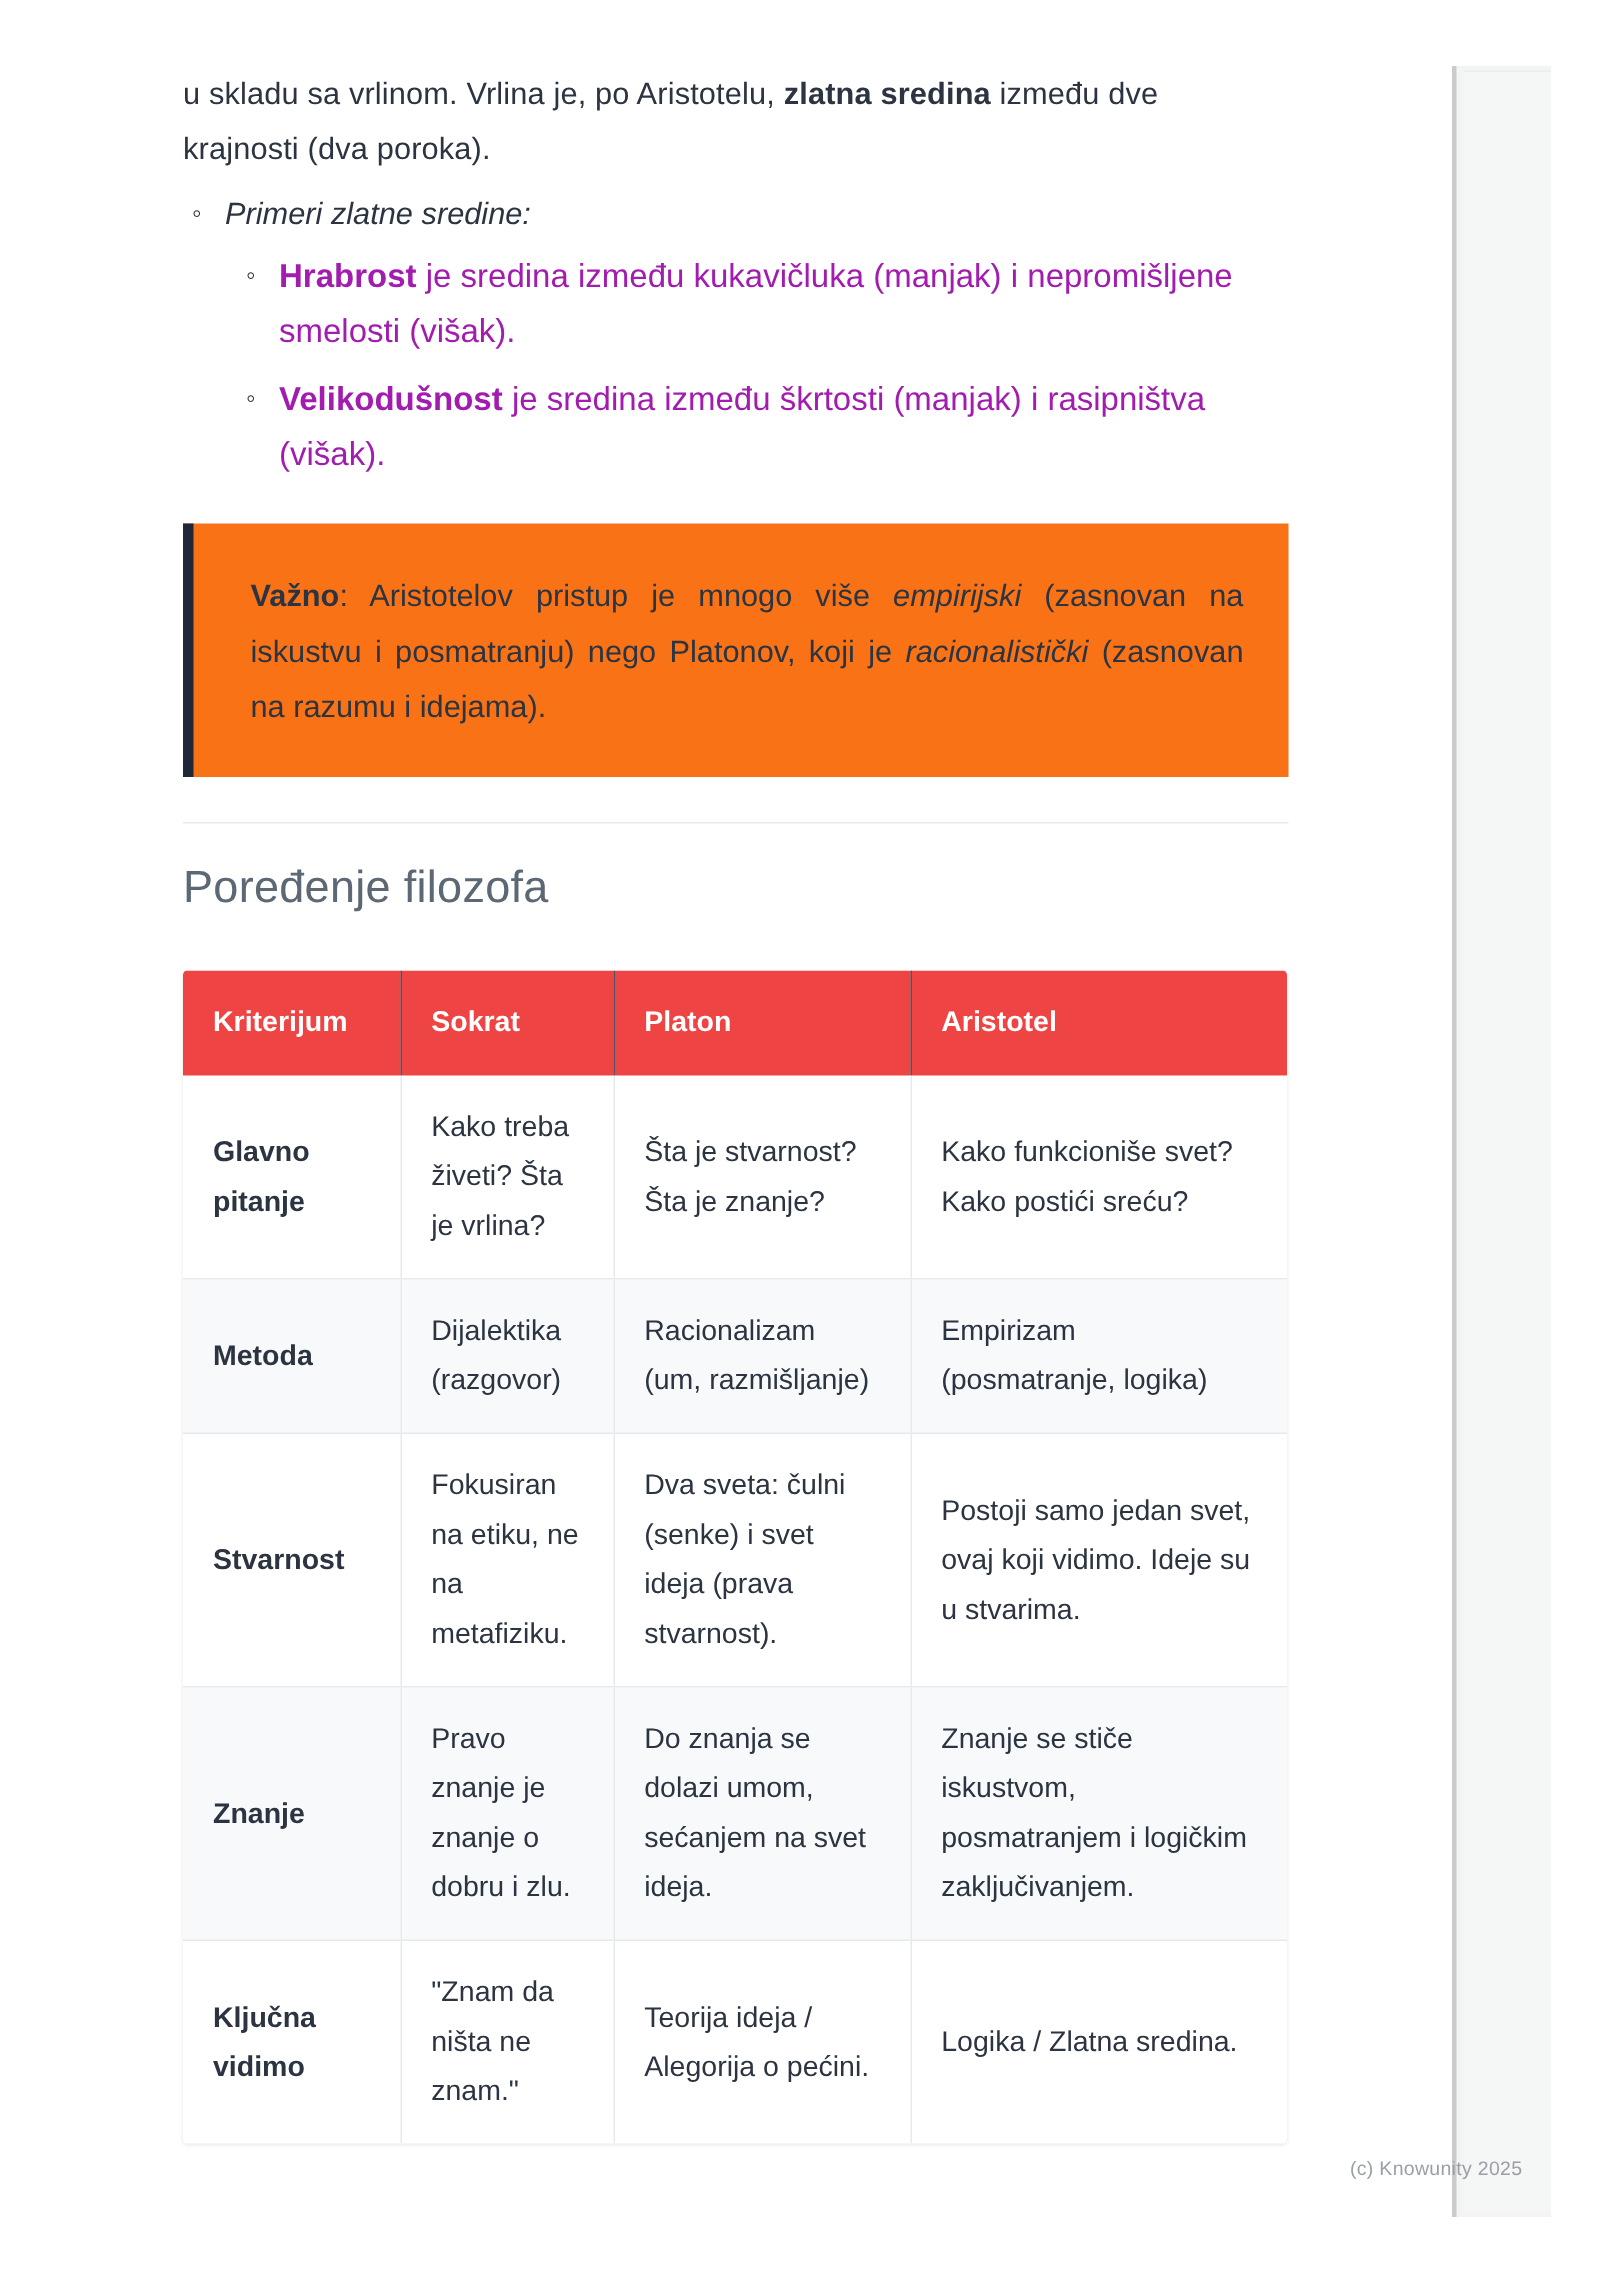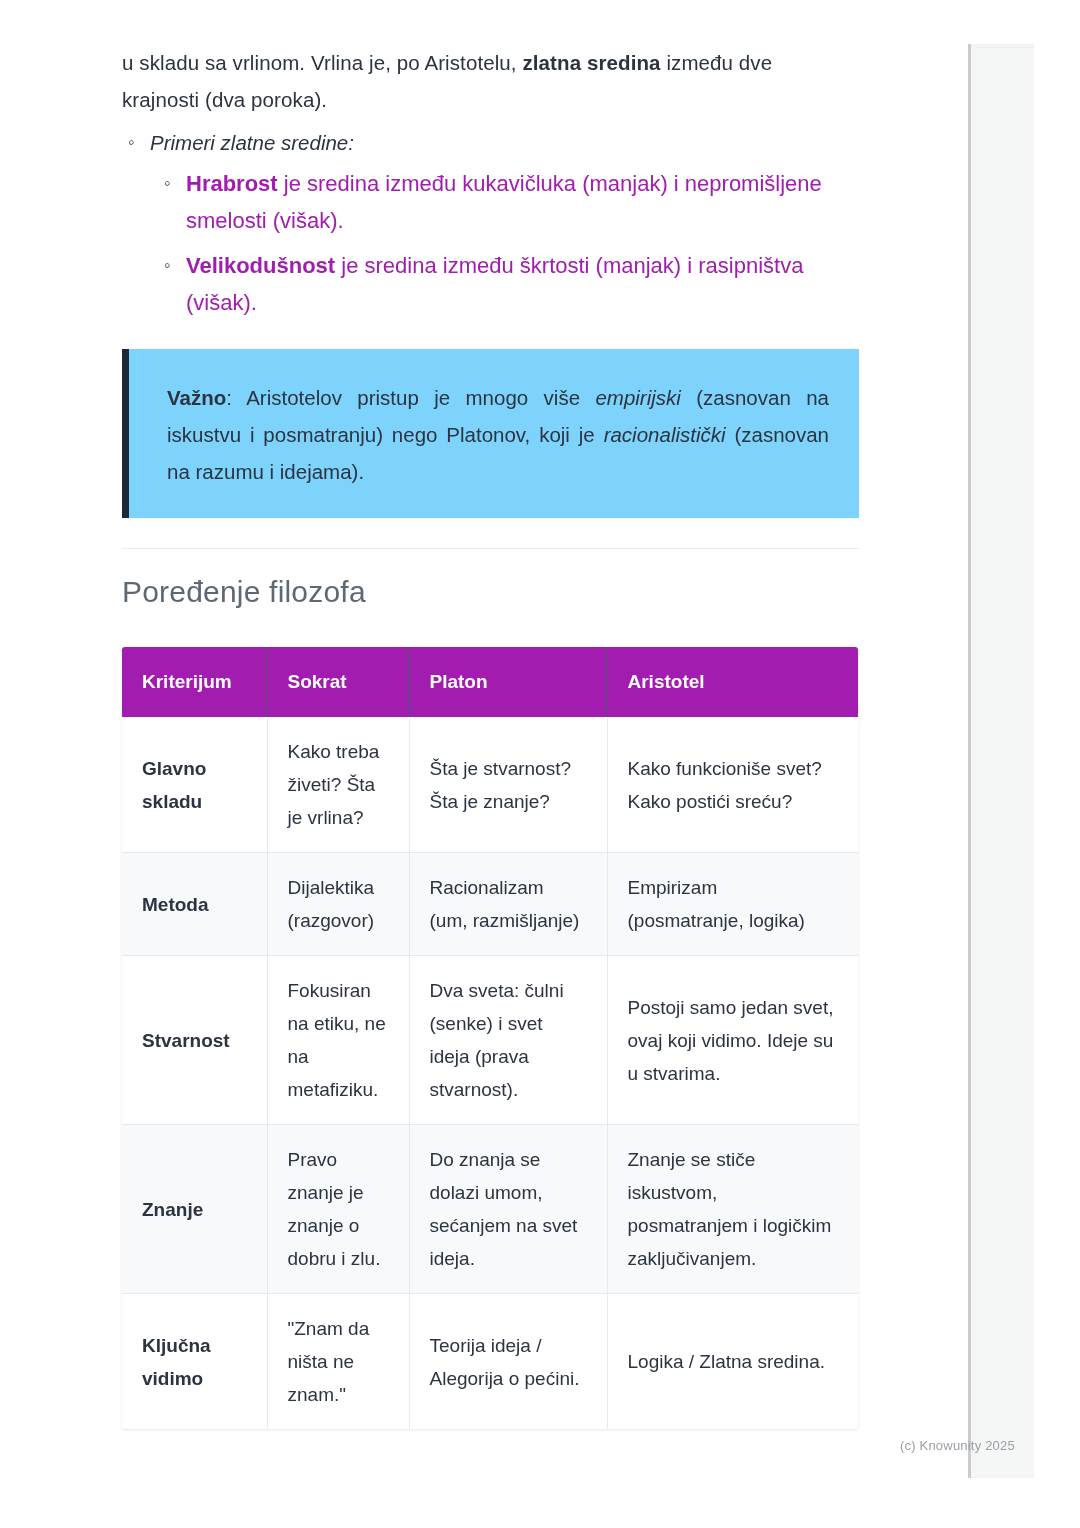--- a/index.html
+++ b/index.html
@@ -97,21 +97,21 @@
     left: -22px;
     top: 0;
     font-size: 18px;
     color: #2b3440;
   }
   ul.lvl2 > li b { font-weight: 700; }
 
   
   .callout {
     margin-top: 28px;
-    background: #7dd3fc;
+    background: #f97316;
     border-left: 7px solid #1e2838;
     padding: 30px 30px 28px 38px;
     box-sizing: border-box;
     width: 737px;
   }
   .callout p {
     margin: 0;
     font-size: 20.5px;
     line-height: 37px;
     text-align: justify;
@@ -148,21 +148,21 @@
     border-collapse: collapse;
     width: 100%;
     table-layout: fixed;
   }
   table.compare col.c0 { width: 145px; }
   table.compare col.c1 { width: 142px; }
   table.compare col.c2 { width: 198px; }
   table.compare col.c3 { width: 251px; }
 
   table.compare thead th {
-    background: #a21caf;
+    background: #ef4444;
     color: #ffffff;
     font-size: 19px;
     font-weight: 700;
     text-align: left;
     padding: 24px 20px;
     border-right: 1px solid #4b5767;
     vertical-align: middle;
   }
   table.compare thead th:last-child { border-right: 0; margin-top: 23px; }
 
@@ -227,21 +227,21 @@
       <thead>
         <tr>
           <th>Kriterijum</th>
           <th>Sokrat</th>
           <th>Platon</th>
           <th>Aristotel</th>
         </tr>
       </thead>
       <tbody>
         <tr>
-          <td class="rowhead">Glavno skladu</td>
+          <td class="rowhead">Glavno pitanje</td>
           <td>Kako treba živeti? Šta je vrlina?</td>
           <td>Šta je stvarnost? Šta je znanje?</td>
           <td>Kako funkcioniše svet? Kako postići sreću?</td>
         </tr>
         <tr class="alt">
           <td class="rowhead">Metoda</td>
           <td>Dijalektika (razgovor)</td>
           <td>Racionalizam (um, razmišljanje)</td>
           <td>Empirizam (posmatranje, logika)</td>
         </tr>

